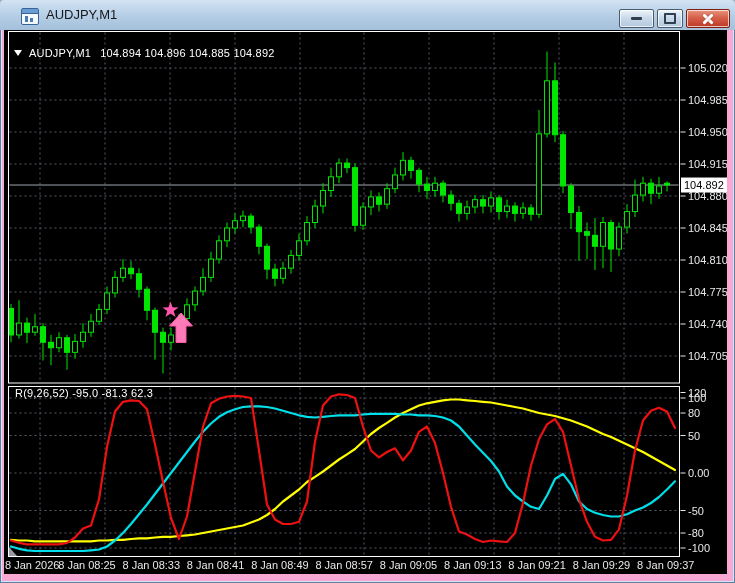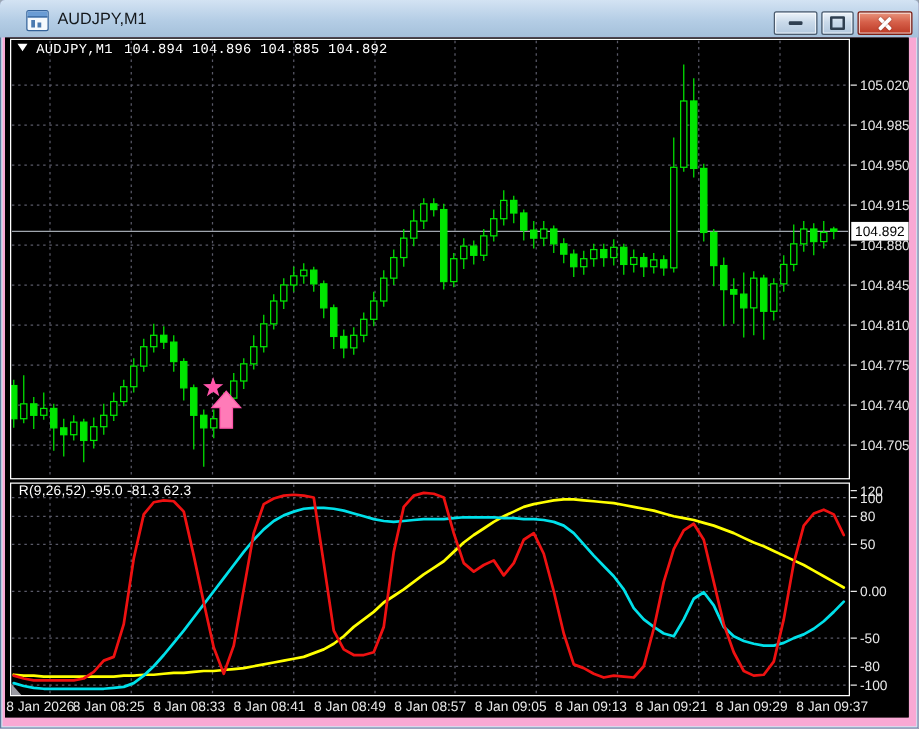--- a/index.html
+++ b/index.html
@@ -23,21 +23,21 @@
   .btn.close{width:42px;border-color:#7e1c10;background:linear-gradient(#e9967f,#d6604a 45%,#bc3a26);position:relative;}
   .glyph-min{display:block;width:11px;height:3px;background:#2f3f50;border-radius:1px;}
   .glyph-max{display:block;width:8px;height:7px;border:2px solid #2f3f50;background:transparent;border-radius:1px;}
   .glyph-x{position:absolute;left:50%;top:50%;width:13px;height:3px;background:#fff;border-radius:1px;
     box-shadow:0 0 1px rgba(90,10,5,.8);}
   .x1{transform:translate(-50%,-50%) rotate(45deg);}
   .x2{transform:translate(-50%,-50%) rotate(-45deg);}
   .client{position:absolute;left:4px;top:30px;width:723px;height:544px;background:#000;}
   .client svg{position:absolute;left:0;top:0;display:block;}
   .pane-header{position:absolute;color:#fff;font-size:11px;white-space:nowrap;letter-spacing:0.2px;}
-  .pane-header.main{left:10px;top:4px;font-family:Liberation Mono, monospace;}
+  .pane-header.main{left:10px;top:17px;}
   .pane-header.ind{left:11px;top:357px;}
   .tri{display:inline-block;width:0;height:0;border-left:4px solid transparent;border-right:4px solid transparent;
     border-top:6px solid #ffffff;margin-right:7px;vertical-align:middle;position:relative;top:-1px;}
   .hdr-sym{margin-right:9px;}
 </style>
 </head>
 <body>
 
 <div class="window">
   <div class="titlebar">

